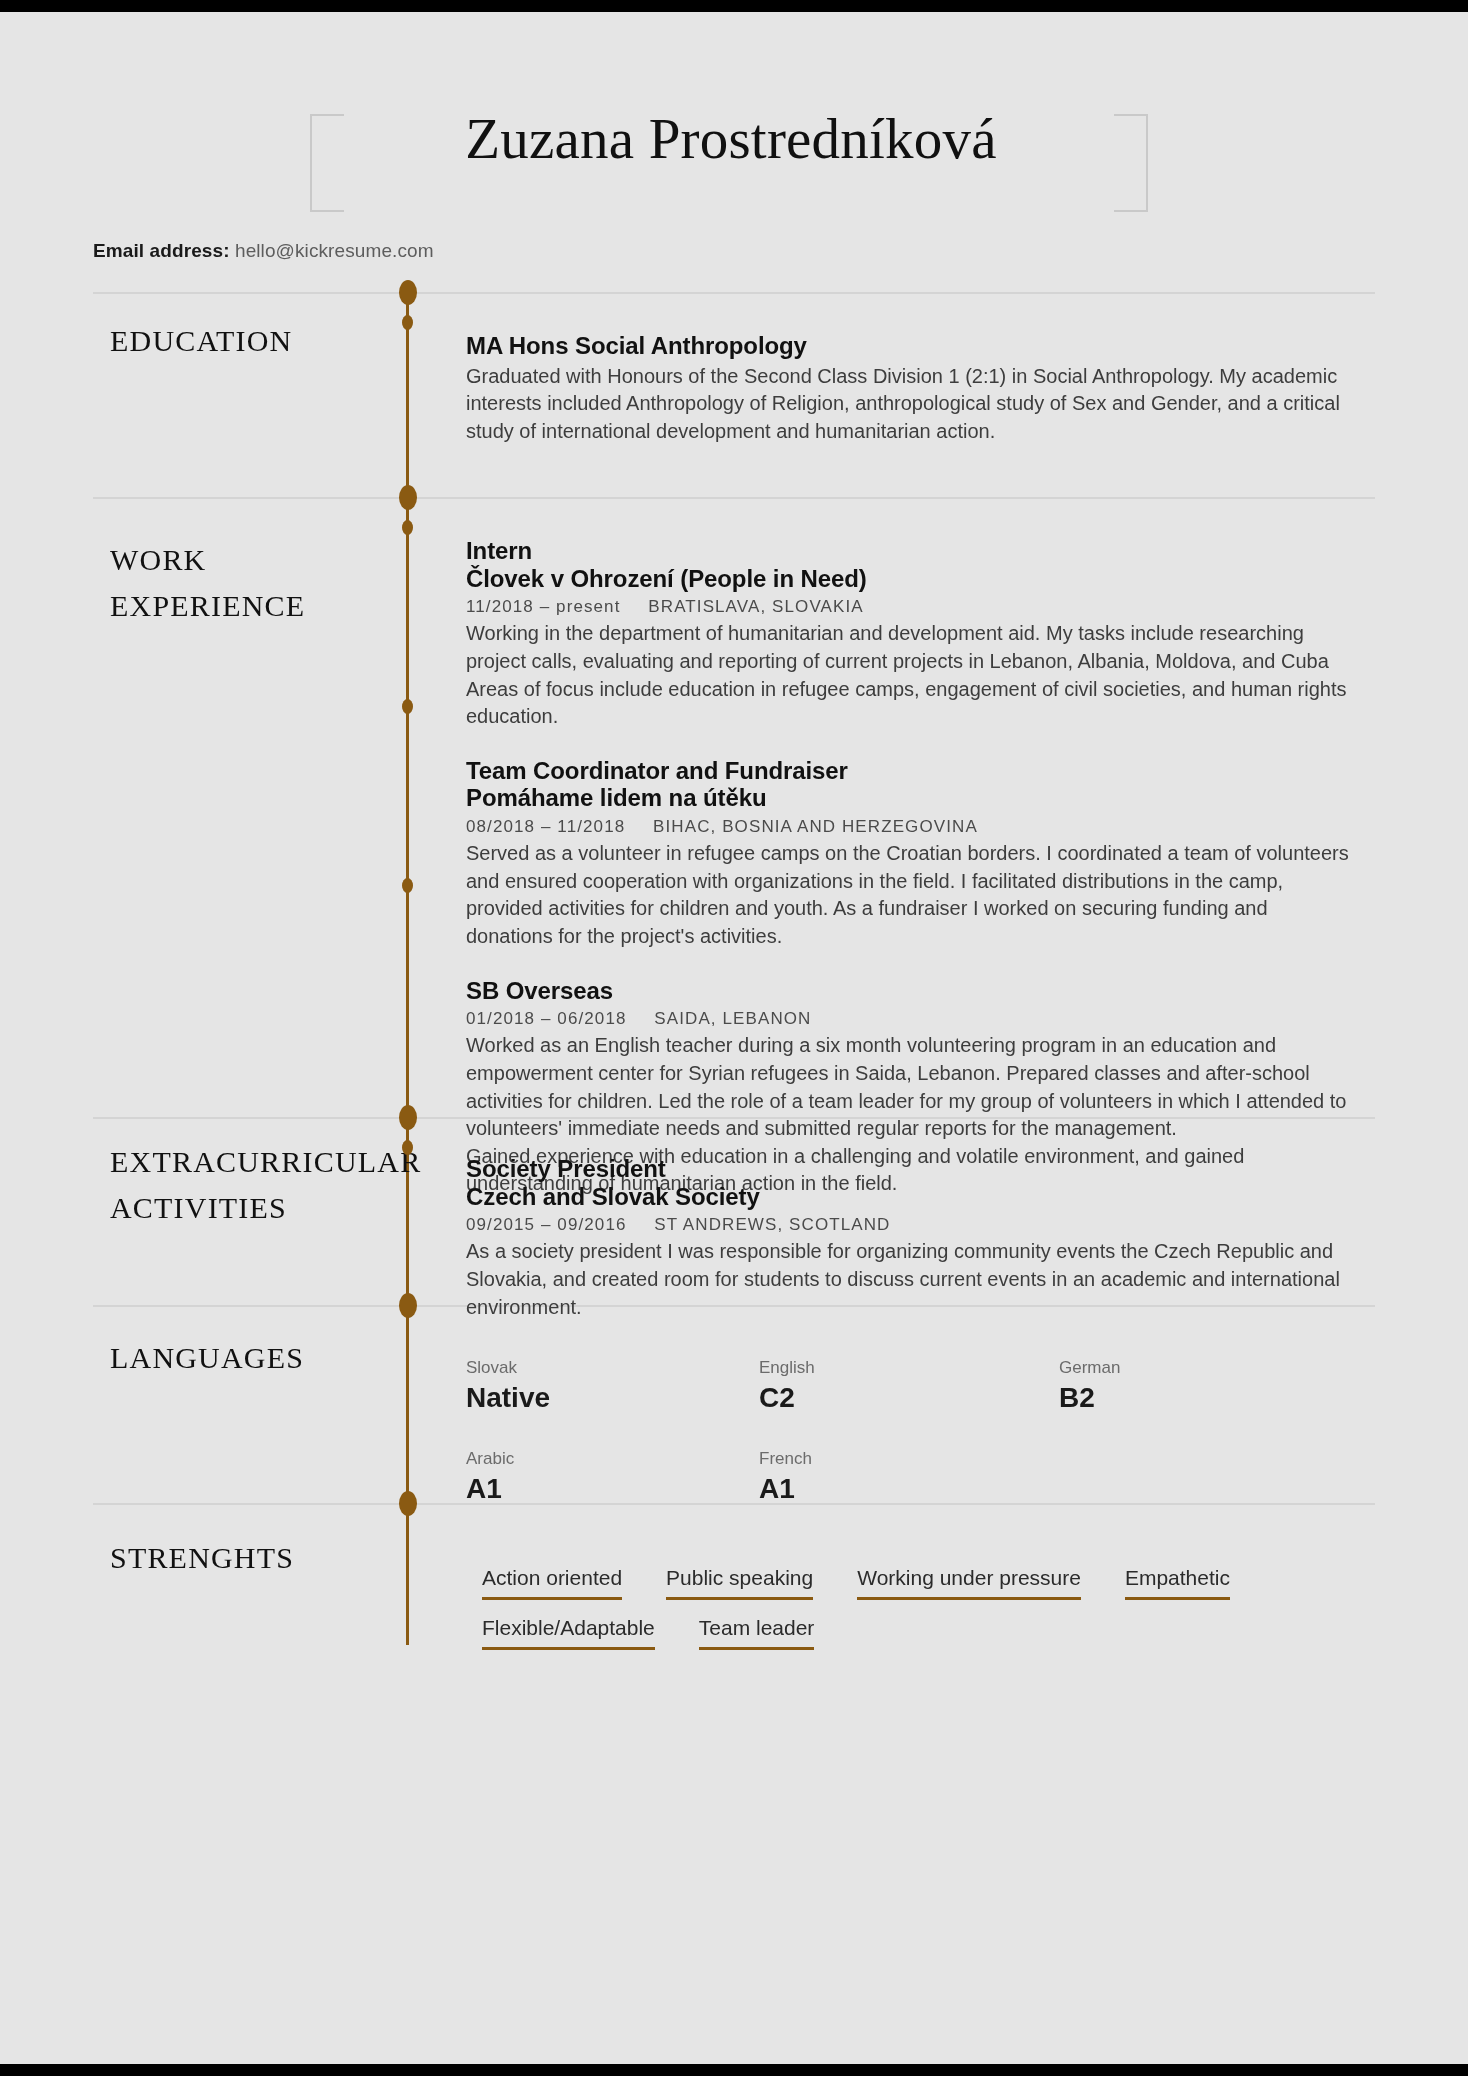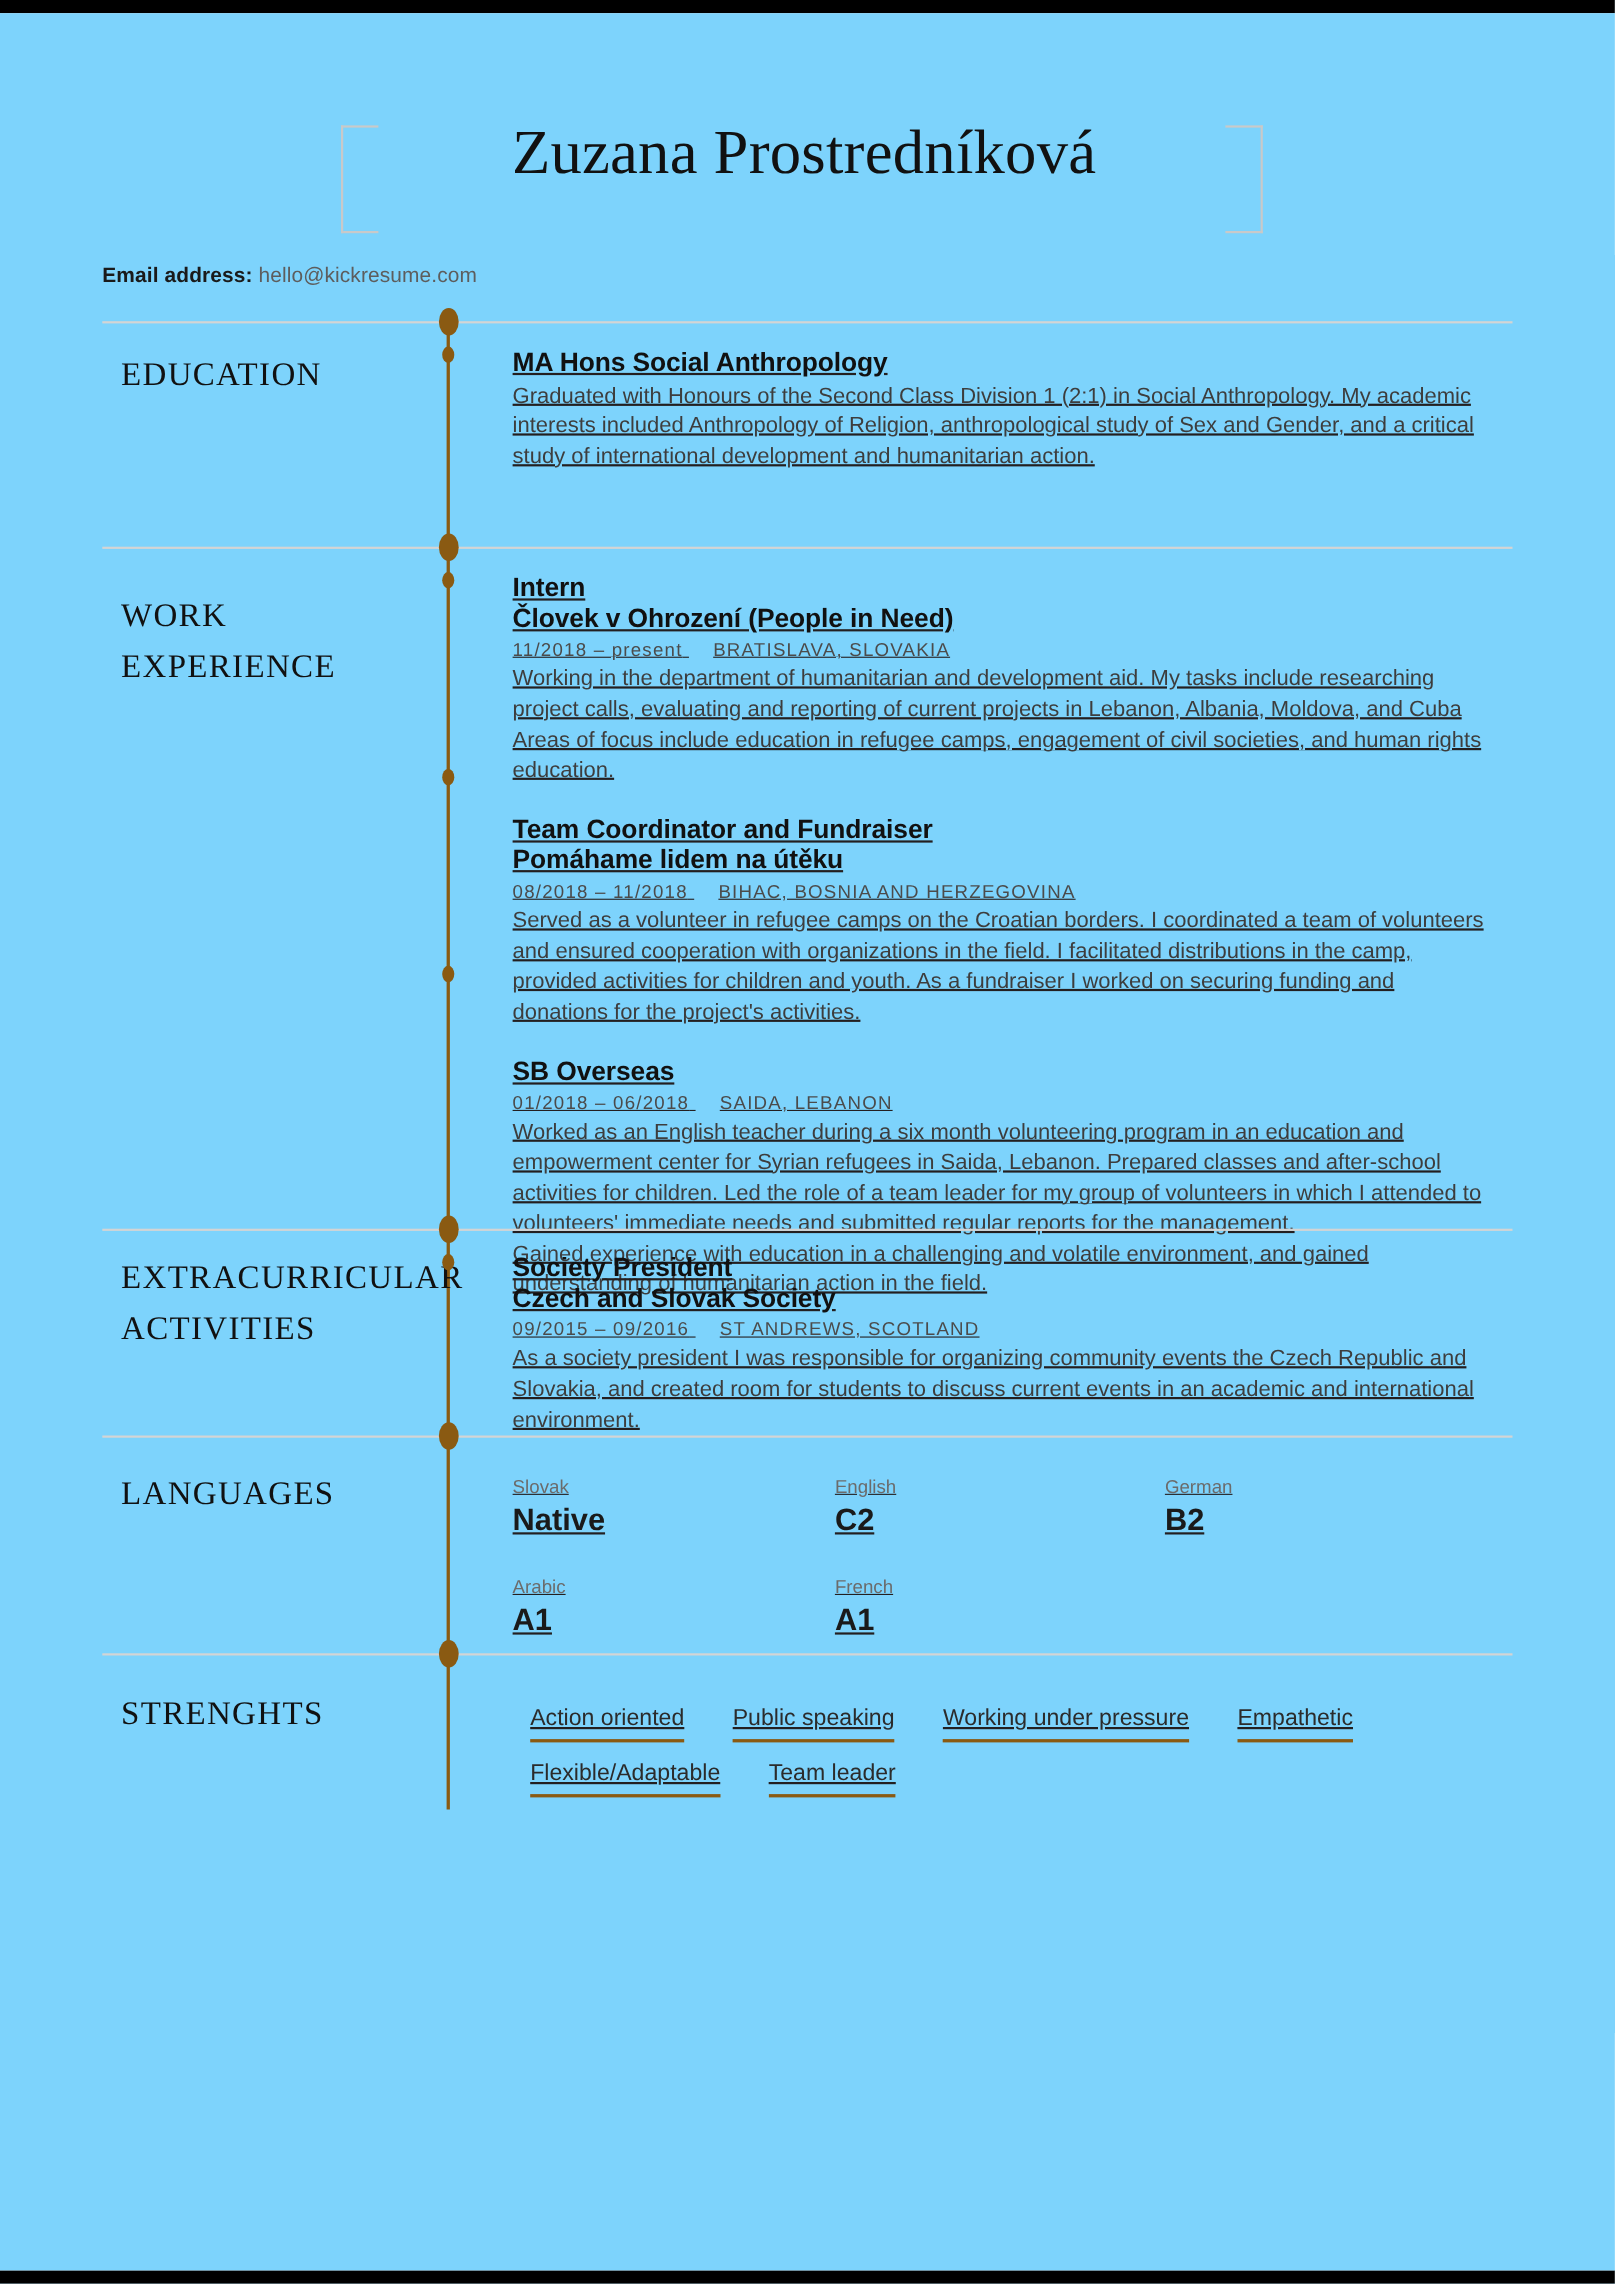--- a/index.html
+++ b/index.html
@@ -25,21 +25,21 @@
   }
   .page-edge-top { top: 0; }
   .page-edge-bottom { bottom: 0; }
 
   .sheet {
     position: absolute;
     top: 12px;
     left: 0;
     width: 1468px;
     height: 2052px;
-    background: #7dd3fc;
+    background: #e5e5e5;
     padding: 0;
   }
 
   
   .header {
     position: relative;
     height: 200px;
   }
   .name-wrap {
     position: absolute;
@@ -81,22 +81,21 @@
   
   .content {
     position: absolute;
     left: 0;
     top: 280px;
     width: 1468px;
   }
 
   .section {
     position: relative;
-    padding-top: 4px;
-    text-decoration: underline;
+    padding-top: 20px;
   }
   .section-rule {
     position: absolute;
     left: 93px;
     right: 93px;
     top: 0;
     height: 2px;
     background: #d4d4d4;
   }
 

